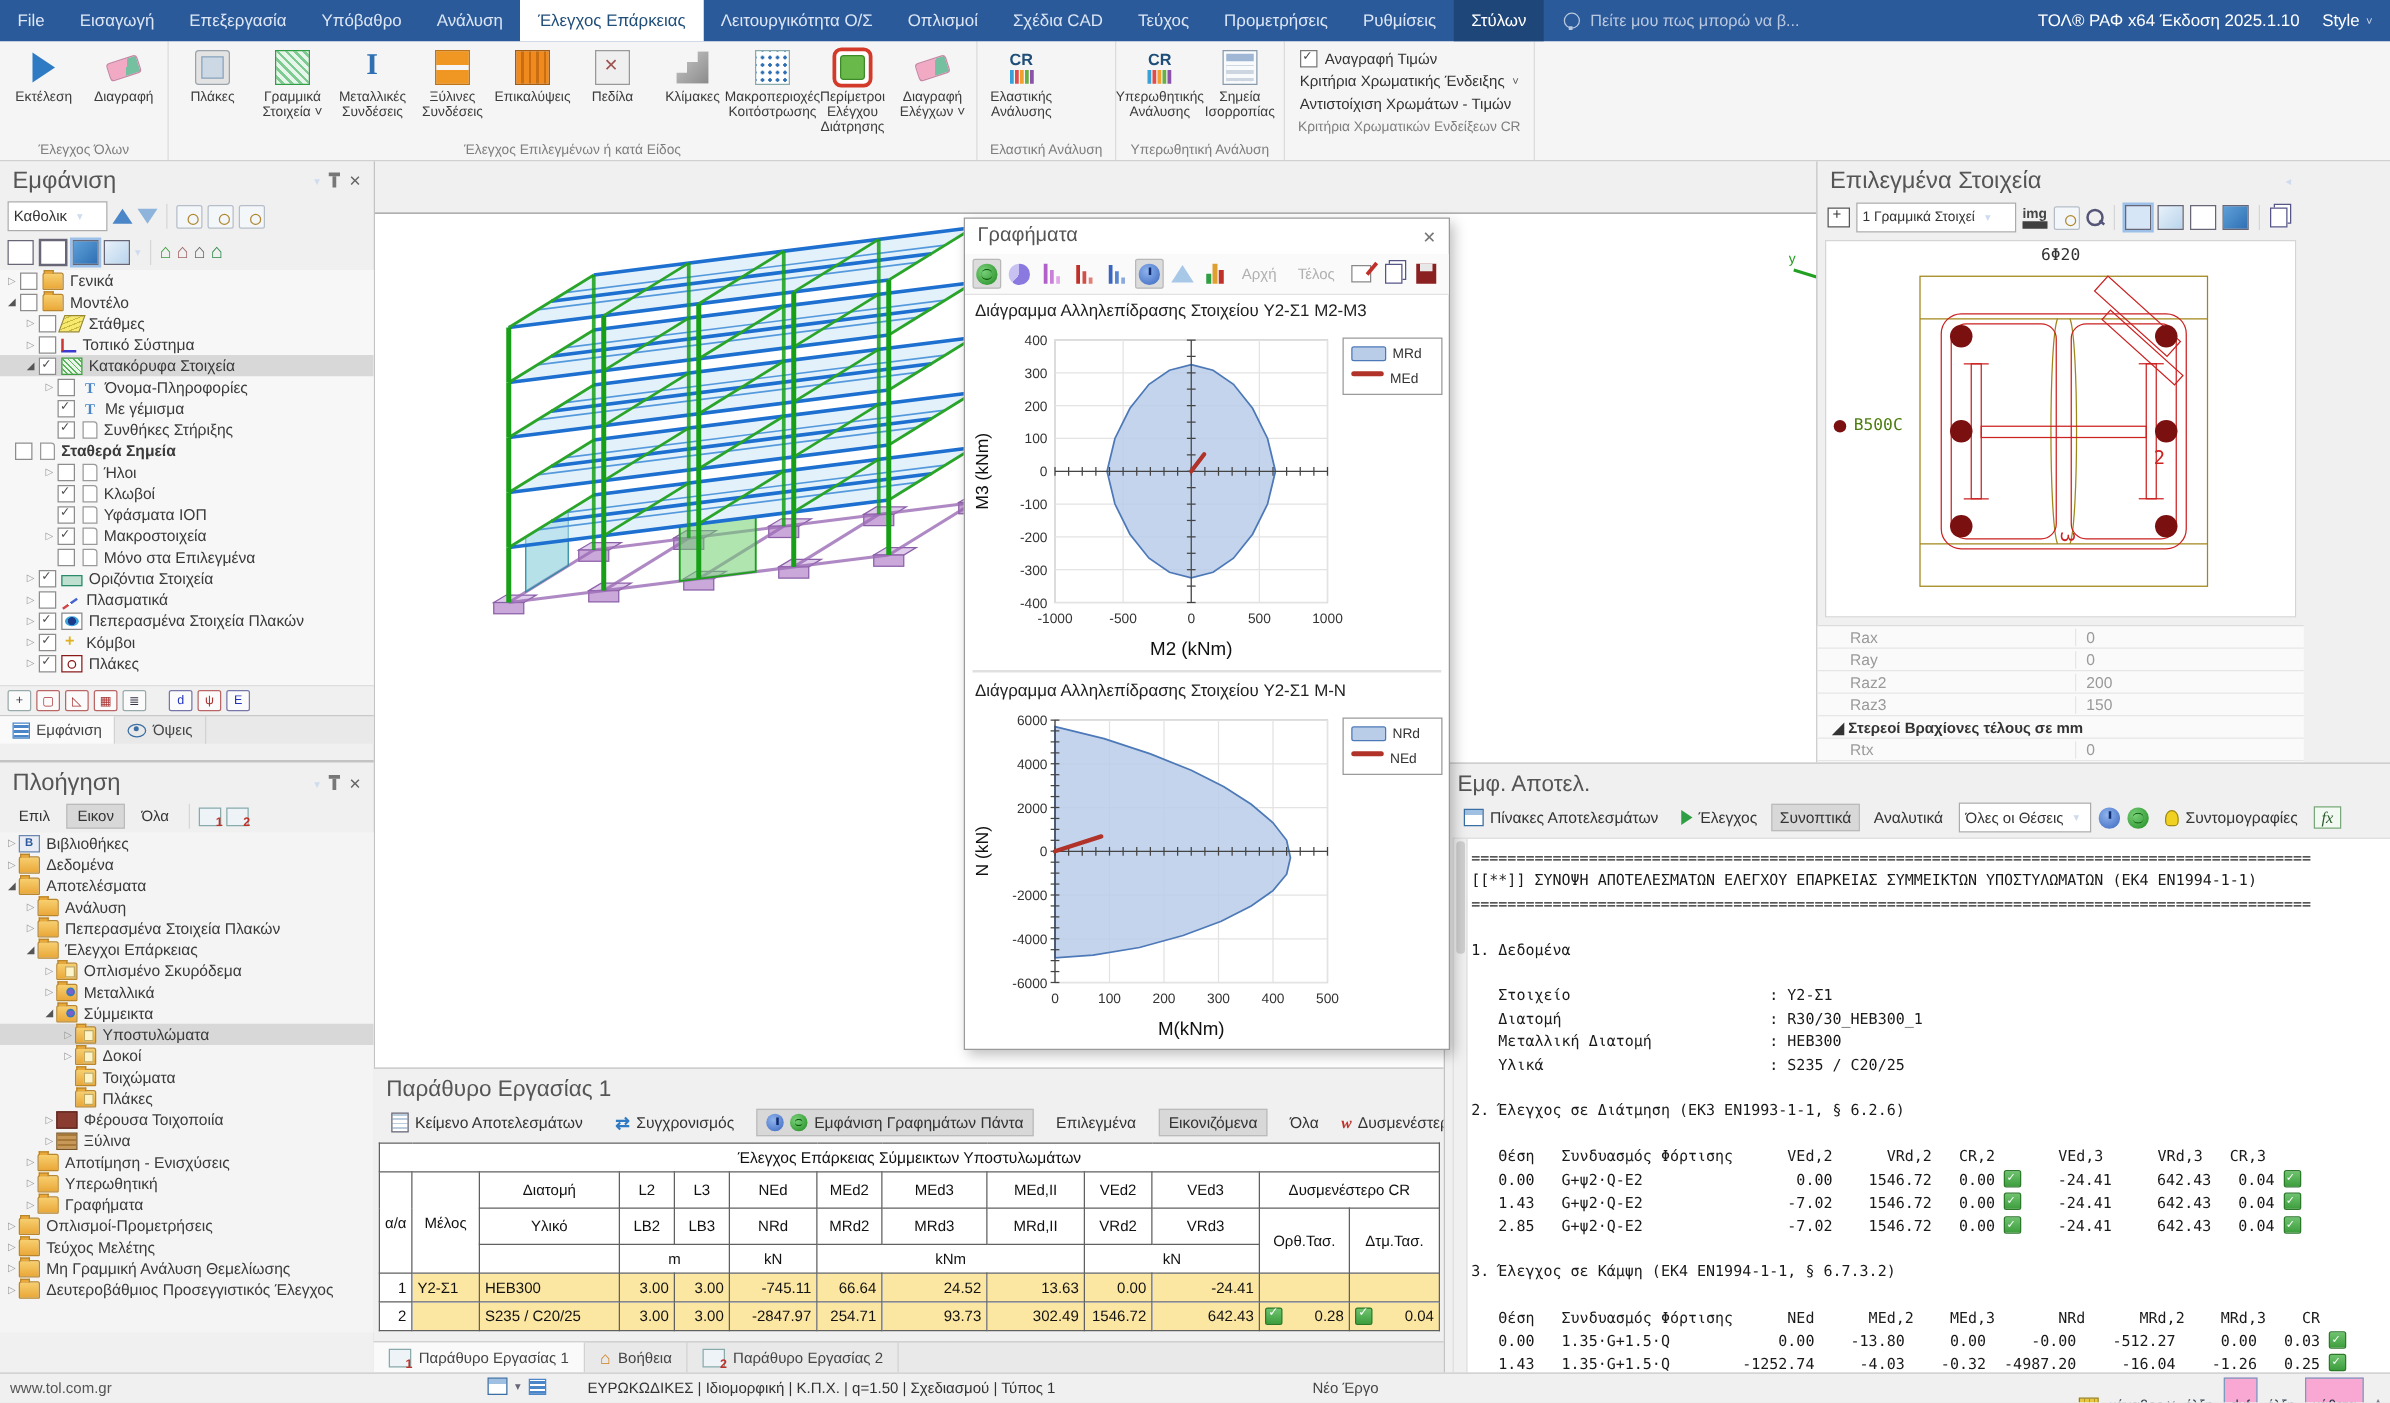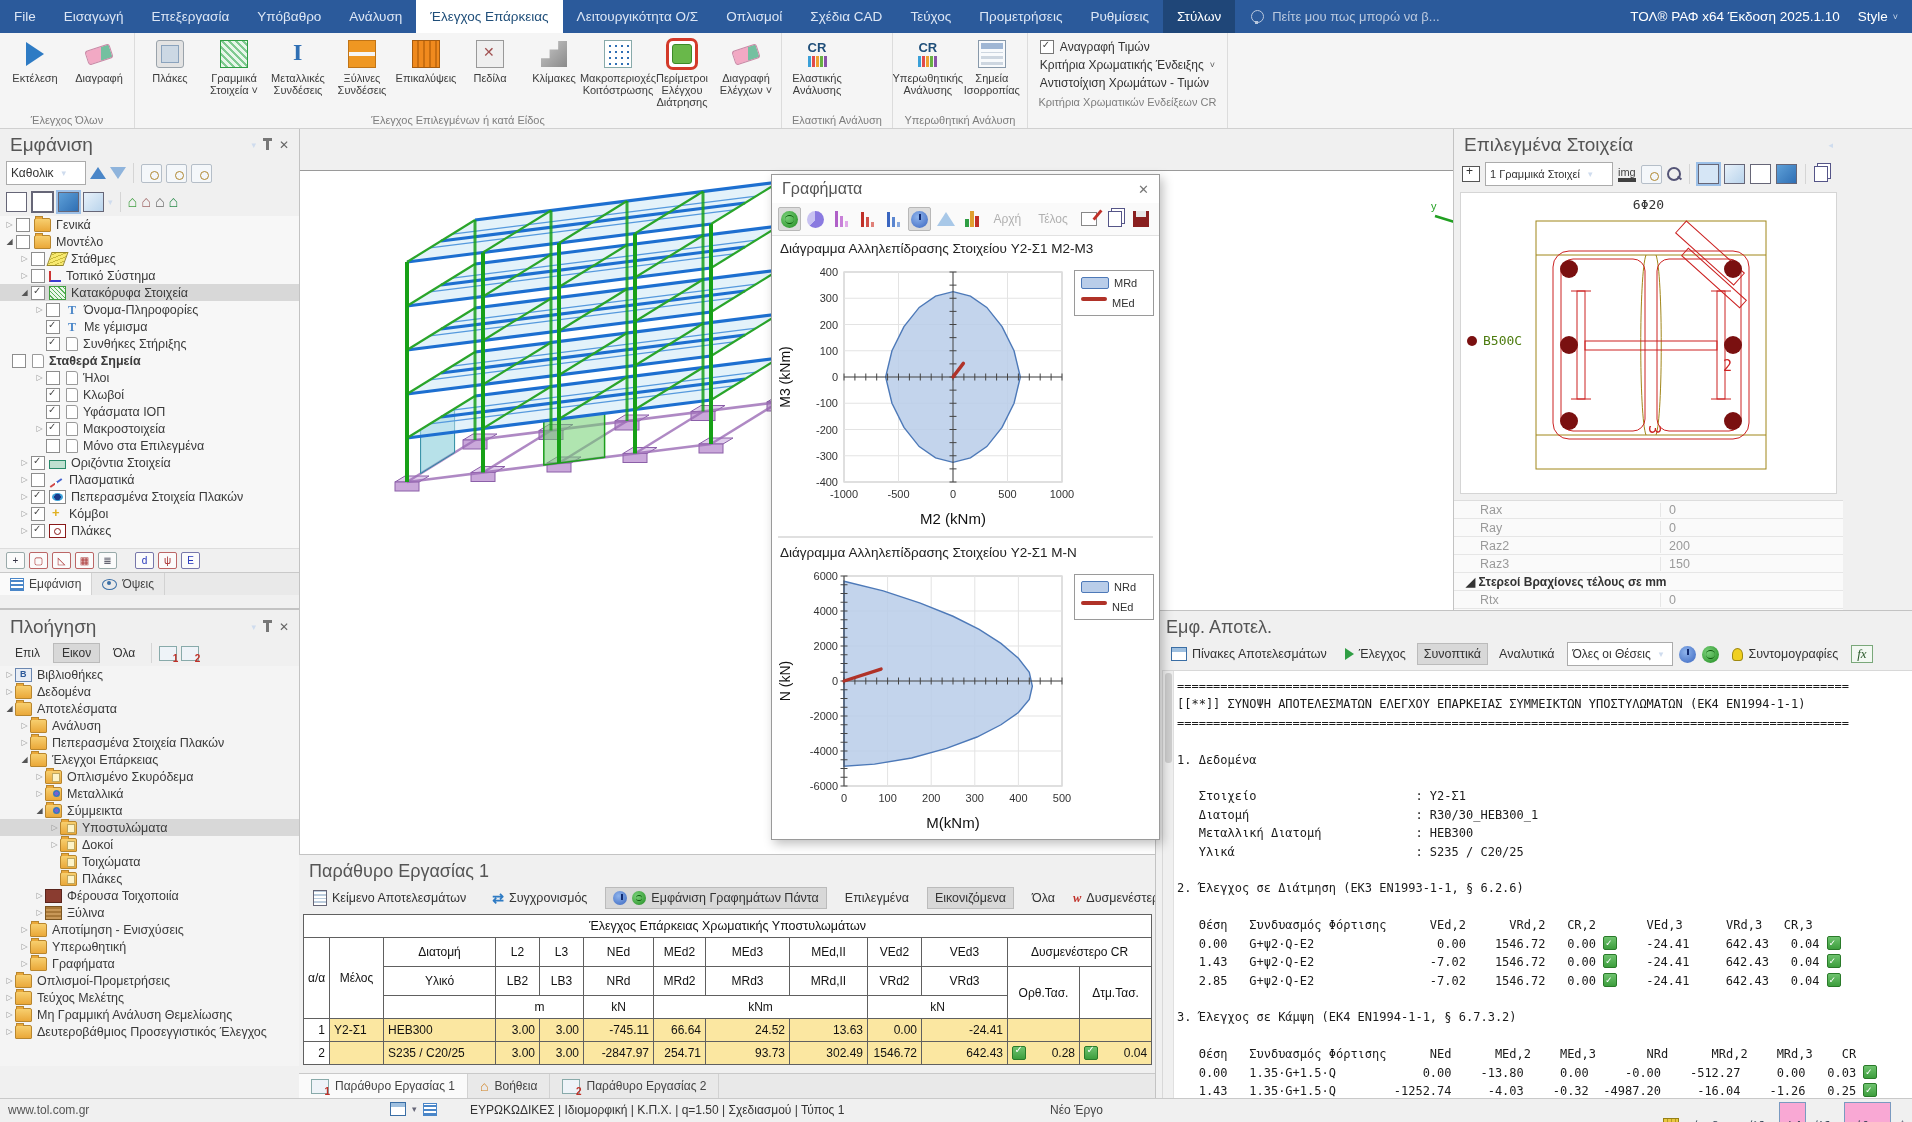--- a/index.html
+++ b/index.html
@@ -151,21 +151,21 @@
   .legend{position:absolute;right:5px;top:12px;width:66px;border:1px solid #9a9a9a;background:#fff;padding:6px 6px;display:flex;flex-direction:column;gap:8px;}
   .lrow{display:flex;gap:5px;font-size:11px;color:#333;}
   .lsw-fill{width:26px;height:10px;border:1.5px solid #4d79b8;background:#b9cde9;border-radius:2px;flex:none;}
   .lsw-line{width:26px;height:4px;background:#b03228;border-radius:2px;flex:none;}
   #chart-div{height:2px;background:#e0e0e0;margin:2px 6px;}
   
   #sel-panel{position:absolute;left:1453px;top:128px;width:389px;height:482px;background:#f0f0f0;border-left:1px solid #c3c3c3;z-index:2;}
   #sel-toolbar{display:flex;align-items:center;gap:5px;padding:4px 8px;}
   .selplus{width:16px;height:14px;border:1px solid #555;position:relative;background:#fff;}
   .selplus::after{content:"+";position:absolute;left:3px;top:-3px;font-size:12px;color:#333;}
-  .imglb{font-size:11px;font-weight:normal;color:#444;border-bottom:4px solid #404040;}
+  .imglb{font-size:11px;font-weight:bold;color:#444;border-bottom:6px solid #404040;}
   .magn{width:10px;height:10px;border:2px solid #557;border-radius:50%;position:relative;}
   .magn::after{content:"";position:absolute;left:8px;top:8px;width:5px;height:2px;background:#557;transform:rotate(40deg);}
   #sel-canvas{position:relative;background:#fff;border:1px solid #d5d5d5;margin:2px 6px;height:300px;}
   #sec-label{position:absolute;left:0;right:0;top:4px;text-align:center;font-size:13px;color:#333;font-family:"DejaVu Sans Mono",monospace;}
   #rebar-legend{position:absolute;left:6px;top:140px;display:flex;align-items:center;gap:6px;font-size:13px;color:#4d7c0f;font-family:"DejaVu Sans Mono",monospace;}
   #rebar-legend i{width:10px;height:10px;border-radius:50%;background:#7a1010;display:inline-block;}
   #sel-props{margin:6px 0 0 0;background:#fafafa;border-top:1px solid #ddd;font-size:12.5px;}
   .prow{display:flex;height:17px;align-items:center;border-bottom:1px solid #e6e6e6;color:#9a9a9a;}
   .prow .pn{width:180px;padding-left:26px;}
   .prow .pv{flex:1;border-left:1px solid #e6e6e6;padding-left:8px;}
@@ -1284,21 +1284,21 @@
           <col style="width: 52px;">
           <col style="width: 84px;">
           <col style="width: 78px;">
           <col style="width: 54px;">
           <col style="width: 86px;">
           <col style="width: 72px;">
           <col style="width: 72px;">
         </colgroup>
         <tbody>
           <tr>
-            <td colspan="13" class="cap">Έλεγχος Επάρκειας Χρωματικής Υποστυλωμάτων</td>
+            <td colspan="13" class="cap">Έλεγχος Επάρκειας Σύμμεικτων Υποστυλωμάτων</td>
           </tr>
           <tr>
             <td rowspan="3" class="hd">α/α</td>
             <td rowspan="3" class="hd">Μέλος</td>
             <td class="hd">Διατομή</td>
             <td class="hd">L2</td>
             <td class="hd">L3</td>
             <td class="hd">NEd</td>
             <td class="hd">MEd2</td>
             <td class="hd">MEd3</td>

